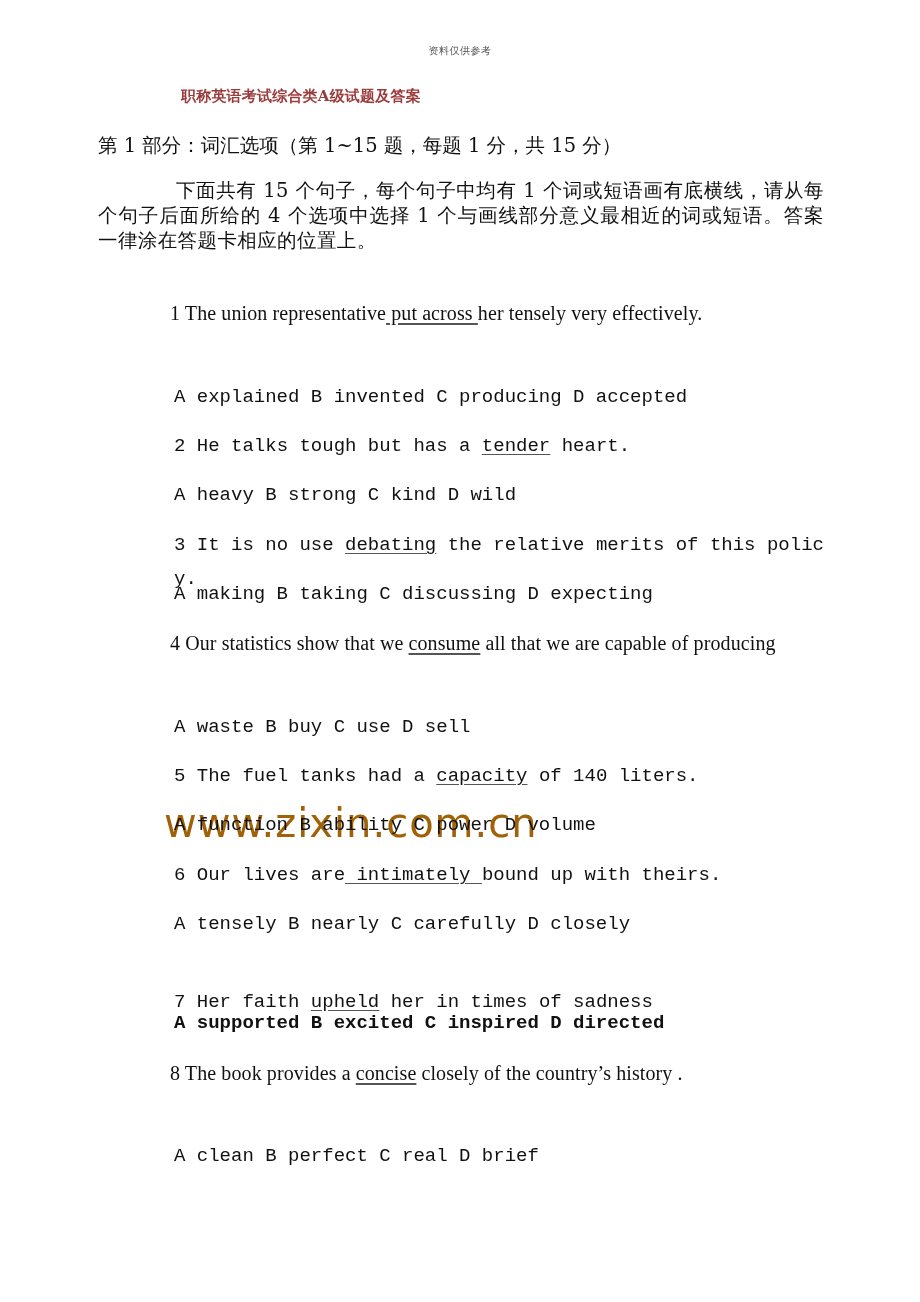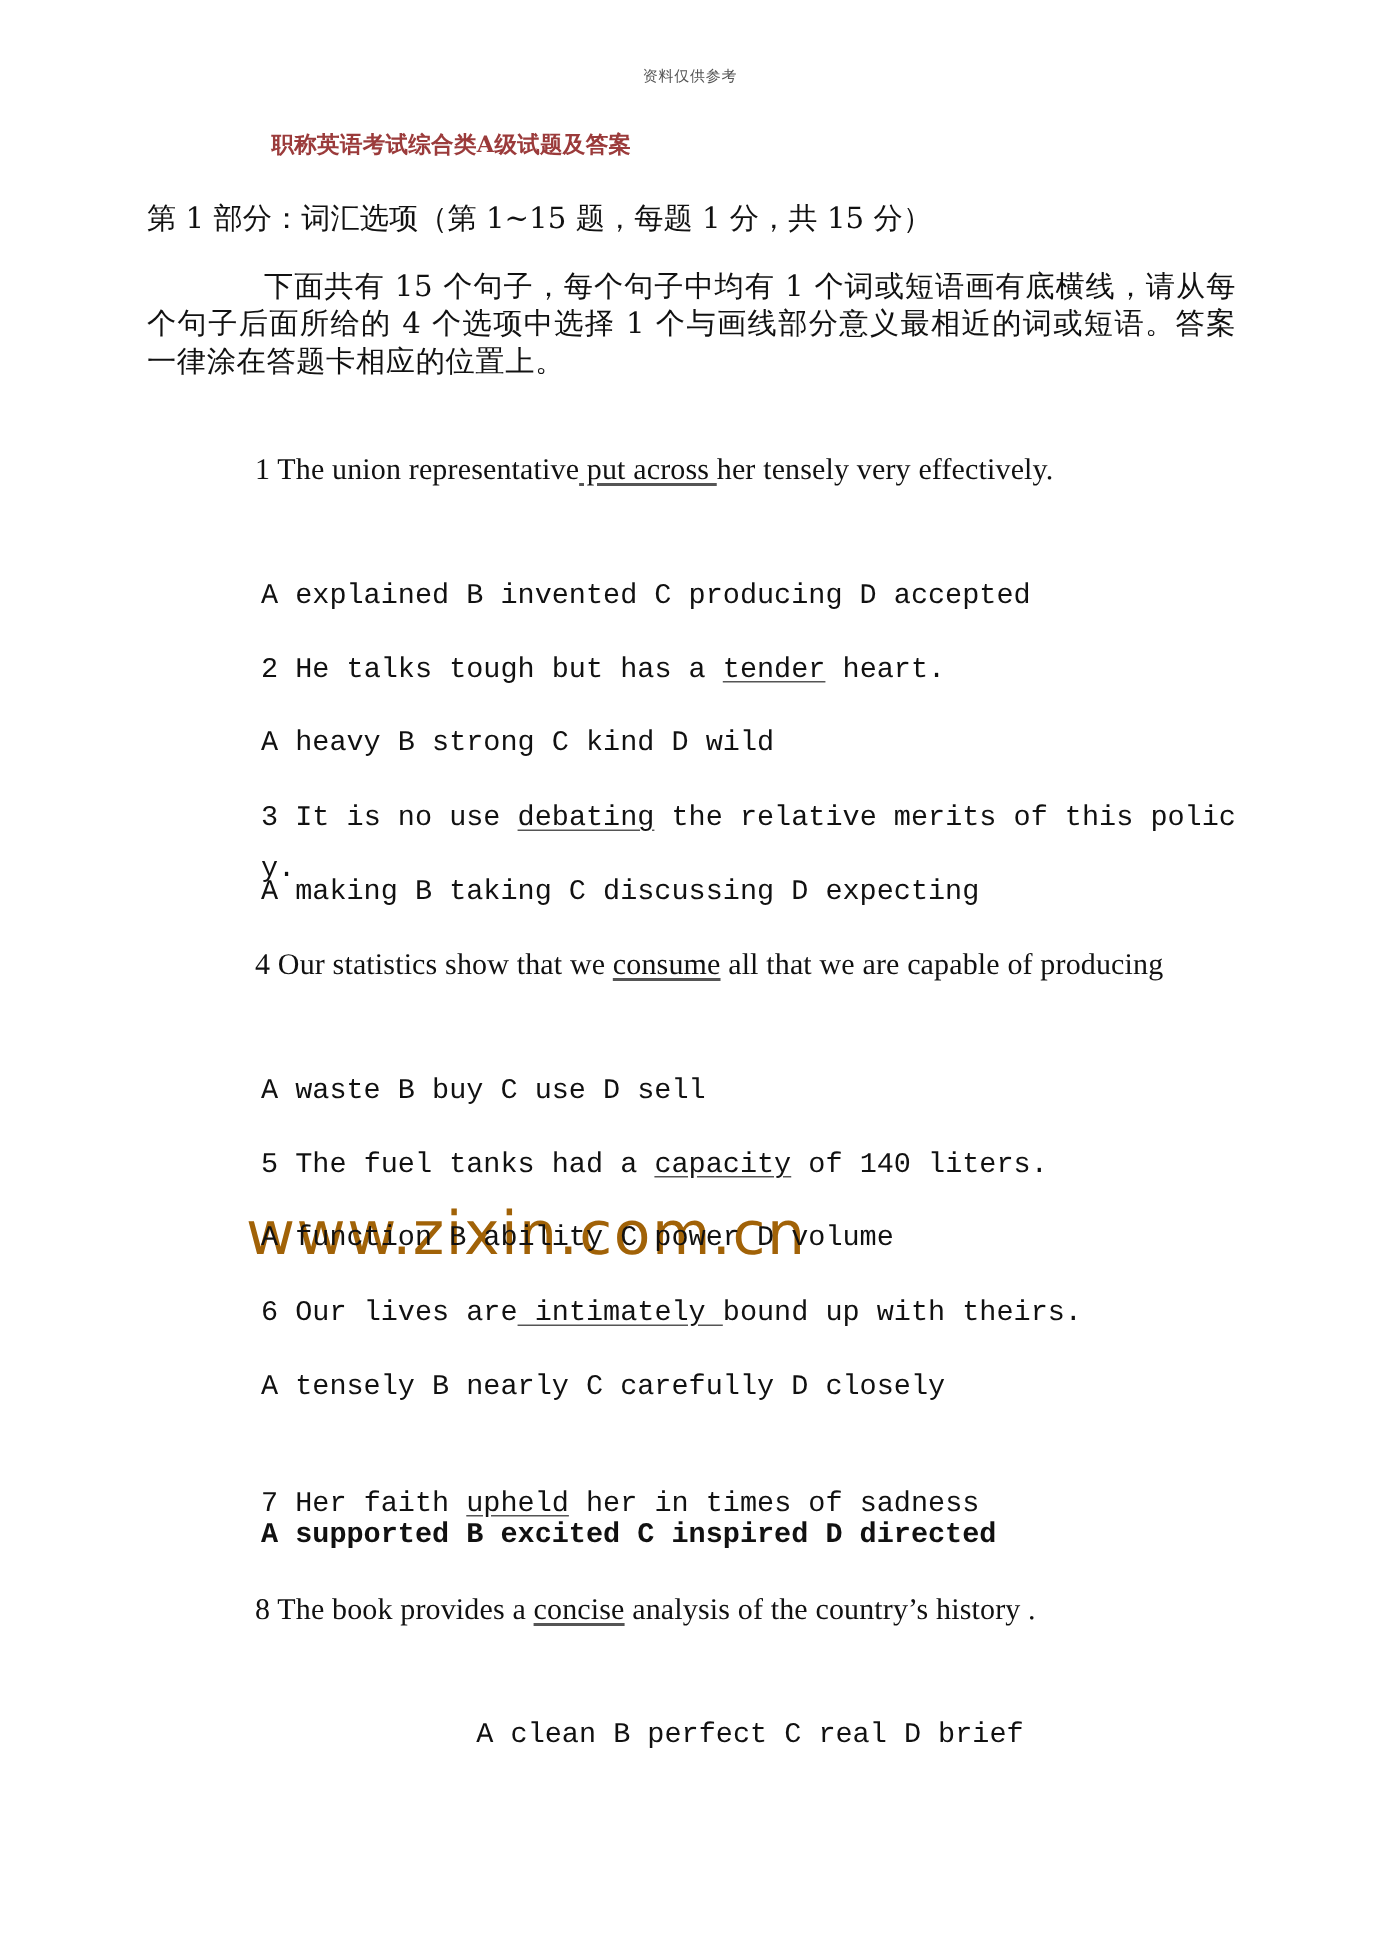--- a/index.html
+++ b/index.html
@@ -118,16 +118,16 @@
 
   <div class="line indent-opt" style="top:759px;"><span>5</span> <span>The fuel tanks had a </span><span class="u">capacity</span><span> of 140 liters.</span></div>
   <div class="line indent-opt" style="top:808px;">A function B ability C power D volume</div>
 
   <div class="line indent-opt" style="top:858px;"><span>6</span> <span>Our lives are</span><span class="u"> intimately </span><span>bound up with theirs.</span></div>
   <div class="line indent-opt" style="top:907px;">A tensely B nearly C carefully D closely</div>
 
   <div class="line indent-opt" style="top:957px;margin-top:28px;"><span>7</span> <span>Her faith </span><span class="u">upheld</span><span> her in times of sadness</span></div>
   <div class="line indent-opt" style="top:1006px;font-weight:bold;">A supported B excited C inspired D directed</div>
 
-  <div class="line q-narrow indent" style="top:1056px;"><span>8</span> <span>The book provides a </span><span class="u">concise</span><span> analysis of the country’s history .</span></div>
-  <div class="line indent-opt" style="top:1139px;text-align:center;">A clean B perfect C real D brief</div>
+  <div class="line q-narrow indent" style="top:1056px;"><span>8</span> <span>The book provides a </span><span class="u">concise</span><span> closely of the country’s history .</span></div>
+  <div class="line indent-opt" style="top:1139px;">A clean B perfect C real D brief</div>
 
 </div>
 
 </body></html>

